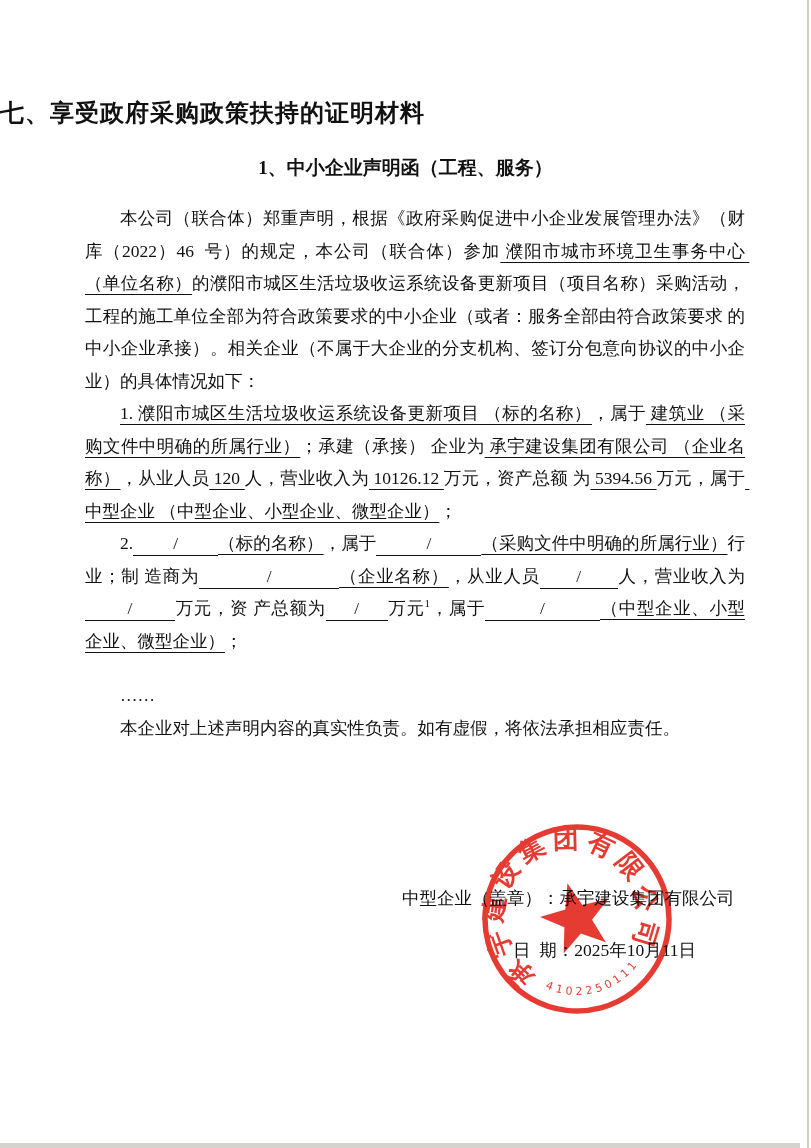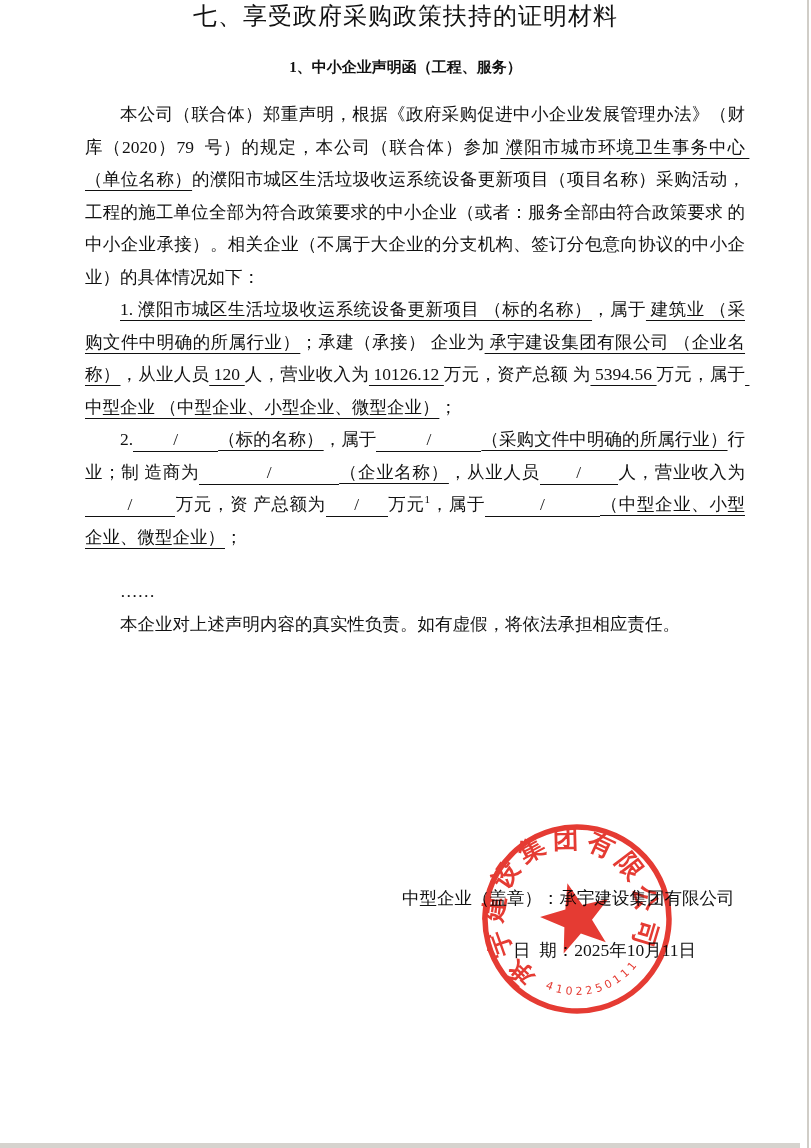--- a/index.html
+++ b/index.html
@@ -6,28 +6,28 @@
   html,body{margin:0;padding:0;background:#fff;}
   .page{
     position:relative;
     width:811px;height:1148px;
     background:#ffffff;
     overflow:hidden;
     font-family:"Liberation Serif","DejaVu Serif",serif;
     color:#111;
   }
   .doc-title{
-    margin:0;
-    text-align:center;
-    font-size:24px;font-weight:normal;letter-spacing:1px;
+    margin:0;padding-top:97px;
+    text-align:left;
+    font-size:24px;font-weight:bold;letter-spacing:1px;
   }
   .doc-subtitle{
     margin:26px 0 0 0;
     text-align:center;
-    font-size:15px;font-weight:bold;
+    font-size:19px;font-weight:bold;
   }
   .doc-body{
     margin:21px 66px 0 85px;
     font-size:17.5px;
     line-height:32.5px;
     text-align:justify;
   }
   .para{
     margin:0;
     text-indent:35px;
@@ -76,21 +76,21 @@
 </head>
 <body>
 
 <div class="page">
 
   <h1 class="doc-title">七、享受政府采购政策扶持的证明材料</h1>
 
   <h2 class="doc-subtitle">1、中小企业声明函（工程、服务）</h2>
 
   <div class="doc-body" id="doc-body">
-      <p class="para"><span>本公司（联合体）郑重声明，根据《政府采购促进中小企业发展管理办法》（财库（2020）79  号）的规定，本公司（联合体）参加</span><span class="u"> 濮阳市城市环境卫生事务中心 （单位名称）</span><span>的濮阳市城区生活垃圾收运系统设备更新项目（项目名称）采购活动，工程的施工单位全部为符合政策要求的中小企业（或者：服务全部由符合政策要求 的中小企业承接）。相关企业（不属于大企业的分支机构、签订分包意向协议的中小企业）的具体情况如下：</span></p>
+      <p class="para"><span>本公司（联合体）郑重声明，根据《政府采购促进中小企业发展管理办法》（财库（2022）46  号）的规定，本公司（联合体）参加</span><span class="u"> 濮阳市城市环境卫生事务中心 （单位名称）</span><span>的濮阳市城区生活垃圾收运系统设备更新项目（项目名称）采购活动，工程的施工单位全部为符合政策要求的中小企业（或者：服务全部由符合政策要求 的中小企业承接）。相关企业（不属于大企业的分支机构、签订分包意向协议的中小企业）的具体情况如下：</span></p>
       <p class="para"><span class="u">1. 濮阳市城区生活垃圾收运系统设备更新项目 （标的名称）</span><span>，属于</span><span class="u"> 建筑业 （采购文件中明确的所属行业）</span><span>；承建（承接） 企业为</span><span class="u"> 承宇建设集团有限公司 （企业名称）</span><span>，从业人员</span><span class="u"> 120 </span><span>人，营业收入为</span><span class="u"> 10126.12 </span><span>万元，资产总额 为</span><span class="u"> 5394.56 </span><span>万元，属于</span><span class="u"> 中型企业 （中型企业、小型企业、微型企业）</span><span>；</span></p>
       <p class="para mt-sm"><span>2.</span><span class="blank" style="width: 85px;">/</span><span class="u">（标的名称）</span><span>，属于</span><span class="blank" style="width: 105px;">/</span><span class="u">（采购文件中明确的所属行业）</span><span>行业；制 造商为</span><span class="blank" style="width: 140px;">/</span><span class="u">（企业名称）</span><span>，从业人员</span><span class="blank" style="width: 78px;">/</span><span>人，营业收入为</span><span class="blank" style="width: 90px;">/</span><span>万元，资 产总额为</span><span class="blank" style="width: 62px;">/</span><span>万元</span><sup>1</sup><span>，属于</span><span class="blank" style="width: 115px;">/</span><span class="u">（中型企业、小型企业、微型企业）</span><span>；</span></p>
       <p class="para mt-md"><span>……</span></p>
       <p class="para"><span>本企业对上述声明内容的真实性负责。如有虚假，将依法承担相应责任。</span></p>
     </div>
 
   <div class="signature">
     <div class="sig-line sig-company"><span>中型企业（盖章）：</span><span>承宇建设集团有限公司</span></div>
     <div class="sig-line sig-date"><span>日  期：</span><span>2025年10月11日</span></div>
   </div>

